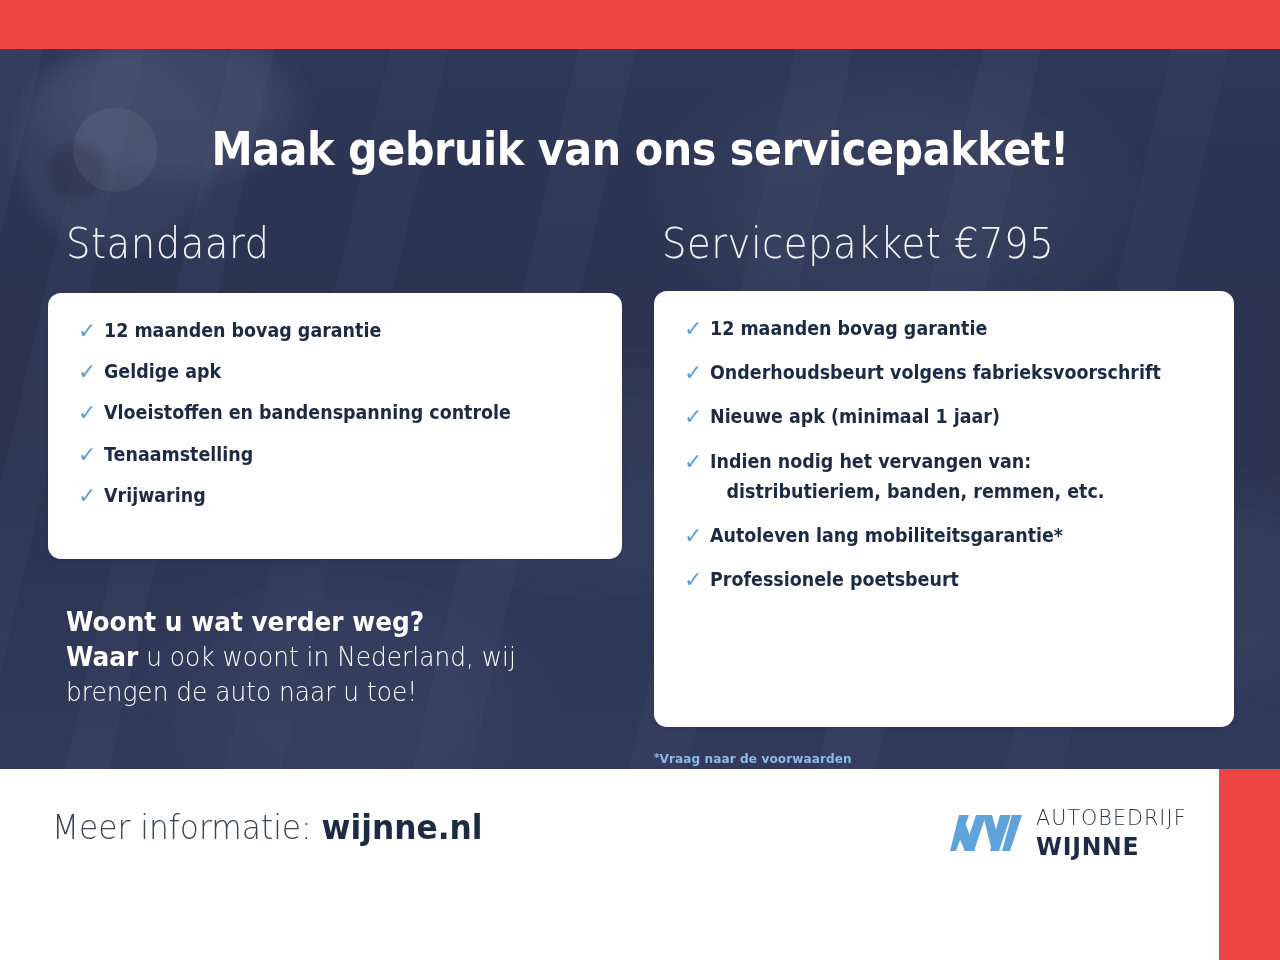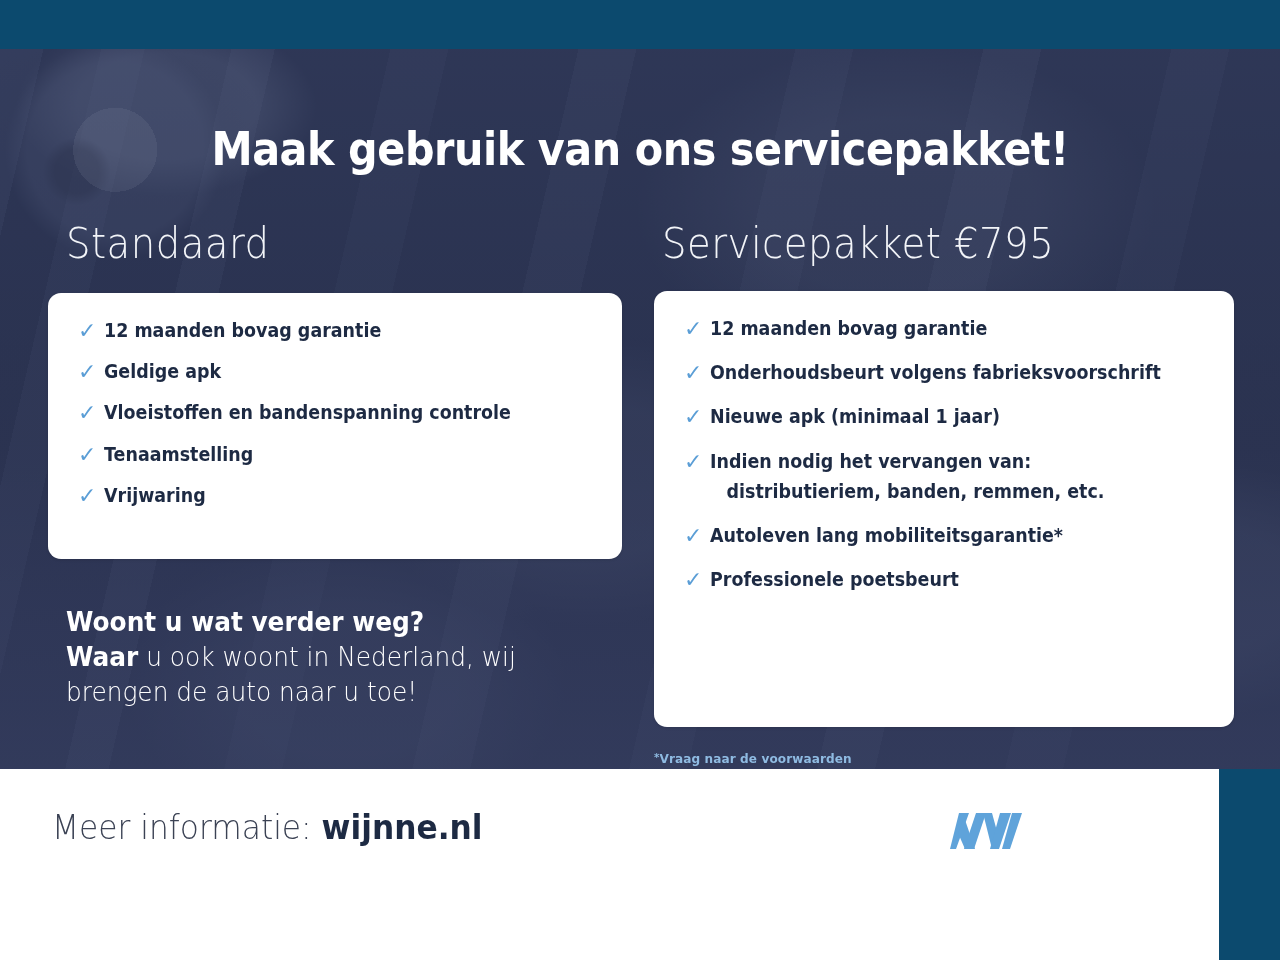--- a/index.html
+++ b/index.html
@@ -11,21 +11,21 @@
     width: 1280px;
     height: 960px;
     overflow: hidden;
     font-family: "Liberation Sans", sans-serif;
   }
 
   .page {
     position: relative;
     width: 1280px;
     height: 960px;
-    background: #0c4a6e;
+    background: #ef4444;
   }
 
   
   .hero {
     position: absolute;
     left: 0;
     top: 49px;
     width: 1280px;
     height: 720px;
     overflow: hidden;
@@ -327,17 +327,21 @@
         <polygon points="9,6 19,6 6,42 0,42" fill="#5fa3da"></polygon>
         <polygon points="8,26 14,10 25,42 15,42" fill="#5fa3da"></polygon>
         <polygon points="23,6 33,6 20,42 12,42" fill="#5fa3da" opacity="0"></polygon>
         <polygon points="26,6 36,6 24,42 14,42" fill="#5fa3da"></polygon>
         <polygon points="36,6 46,6 46,42 37,42" fill="#5fa3da" opacity="0"></polygon>
         <polygon points="33,6 42,6 48,28 42,42" fill="#5fa3da"></polygon>
         <polygon points="47,6 58,6 48,42 40,42" fill="#5fa3da" opacity="0"></polygon>
         <polygon points="50,6 61,6 49,42 40,42" fill="#5fa3da"></polygon>
         <polygon points="62,6 72,6 60,42 52,42" fill="#5fa3da"></polygon>
       </svg>
+      <div class="logo-words">
+        <span class="logo-top">AUTOBEDRIJF</span>
+        <span class="logo-bottom">WIJNNE</span>
+      </div>
     </div>
 
   </div>
 
 </div>
 
 </body></html>

